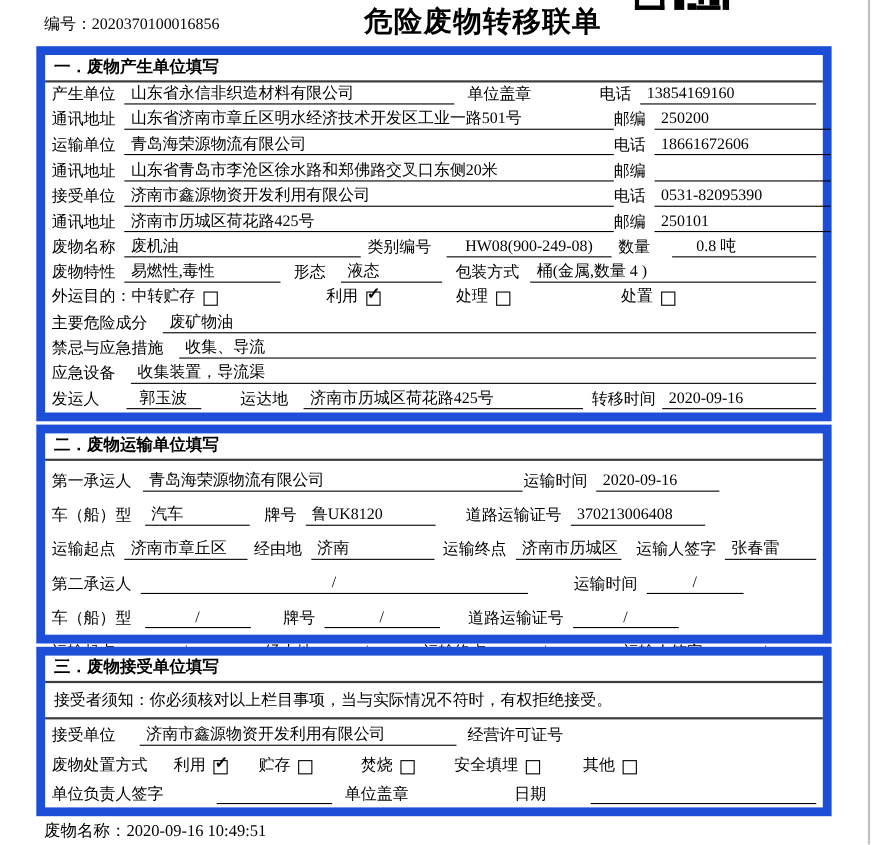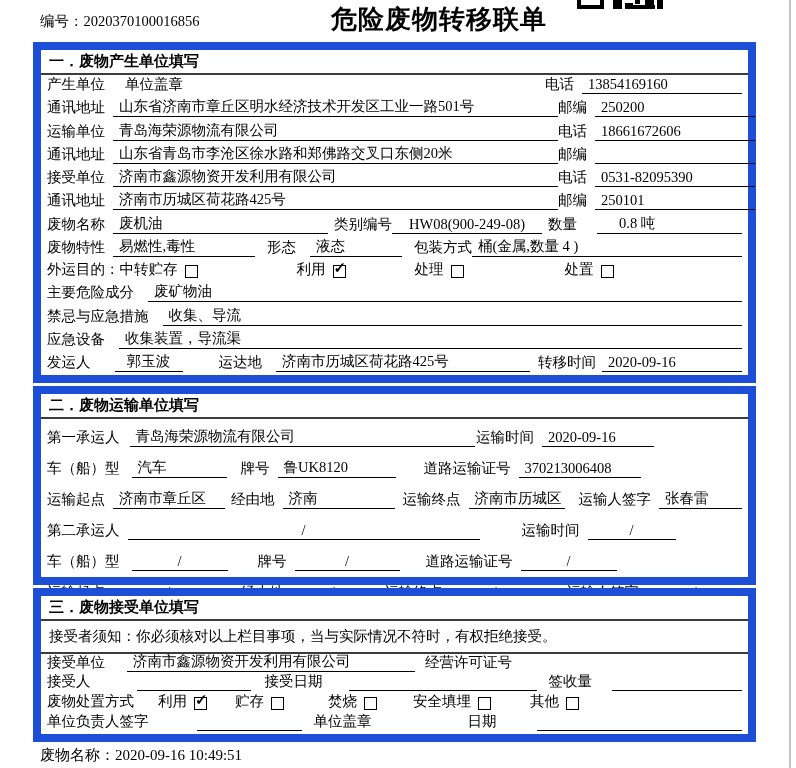--- a/index.html
+++ b/index.html
@@ -55,20 +55,21 @@
         <rect x="68" y="0" width="9" height="5"></rect>
       <rect x="80" y="0" width="6" height="9"></rect>
     </g>
   </svg>
 
   <div class="box" id="box1">
     <div class="sec-title">一．废物产生单位填写</div>
 
     <div class="row">
       <span class="lbl" style="margin-right:8px">产生单位</span>
+      <span class="u" style="width:300px">山东省永信非织造材料有限公司</span>
       <span class="lbl" style="margin-left:12px">单位盖章</span>
       <span class="fill"></span>
       <span class="lbl" style="margin-right:8px">电话</span>
       <span class="u" style="width:160px">13854169160</span>
     </div>
 
     <div class="row">
       <span class="lbl" style="margin-right:8px">通讯地址</span>
       <span class="u" style="width:445px">山东省济南市章丘区明水经济技术开发区工业一路501号</span>
       <span class="fill"></span>
@@ -105,35 +106,35 @@
       <span class="u" style="width:445px">济南市历城区荷花路425号</span>
       <span class="fill"></span>
       <span class="lbl" style="margin-right:8px">邮编</span>
       <span class="u" style="width:160px">250101</span>
     </div>
 
     <div class="row">
       <span class="lbl" style="margin-right:8px">废物名称</span>
       <span class="u" style="width:215px">废机油</span>
       <span class="sp" style="width:6px"></span>
-      <span class="lbl" style="">类别编号</span>
+      <span class="lbl" style="margin-right:14px">类别编号</span>
       <span class="u ctr" style="width:150px">HW08(900-249-08)</span>
       <span class="sp" style="width:6px"></span>
       <span class="lbl" style="margin-right:20px">数量</span>
       <span class="u grow" style="padding-left:22px">0.8 吨</span>
     </div>
 
     <div class="row">
       <span class="lbl" style="margin-right:8px">废物特性</span>
       <span class="u" style="width:142px">易燃性,毒性</span>
       <span class="sp" style="width:12px"></span>
       <span class="lbl" style="margin-right:14px">形态</span>
       <span class="u" style="width:92px">液态</span>
       <span class="sp" style="width:12px"></span>
-      <span class="lbl" style="">包装方式</span>
+      <span class="lbl" style="margin-right:10px">包装方式</span>
       <span class="u grow">桶(金属,数量 4 )</span>
     </div>
 
     <div class="row">
       <span class="lbl" style="margin-right:0">外运目的：</span>
       <span class="grp" style="width:177px">
         <span class="lbl">中转贮存</span>
         <span class="cb"></span>
       </span>
       <span class="grp" style="width:118px">
@@ -260,33 +261,20 @@
     </div>
 
     <div class="row">
       <span class="lbl" style="margin-right:22px">接受单位</span>
       <span class="u" style="width:288px">济南市鑫源物资开发利用有限公司</span>
       <span class="sp" style="width:10px"></span>
       <span class="lbl" style="margin-right:8px">经营许可证号</span>
       <span class="sp" style="width:32px"></span>
     </div>
 
-    <div class="row">
-      <span class="lbl">接受人</span>
-      <span class="sp" style="width:46px"></span>
-      <span class="u" style="width:114px"></span>
-      <span class="sp" style="width:14px"></span>
-      <span class="lbl">接受日期</span>
-      <span class="sp" style="width:26px"></span>
-      <span class="u" style="width:188px"></span>
-      <span class="sp" style="width:12px"></span>
-      <span class="lbl">签收量</span>
-      <span class="sp" style="width:20px"></span>
-      <span class="u" style="width:130px"></span>
-    </div>
 
     <div class="row">
       <span class="lbl" style="margin-right:24px">废物处置方式</span>
       <span class="grp" style="width:77px">
         <span class="lbl">利用</span>
         <span class="cb">
             <span class="tick">✓</span>
           </span>
       </span>
       <span class="grp" style="width:93px">

